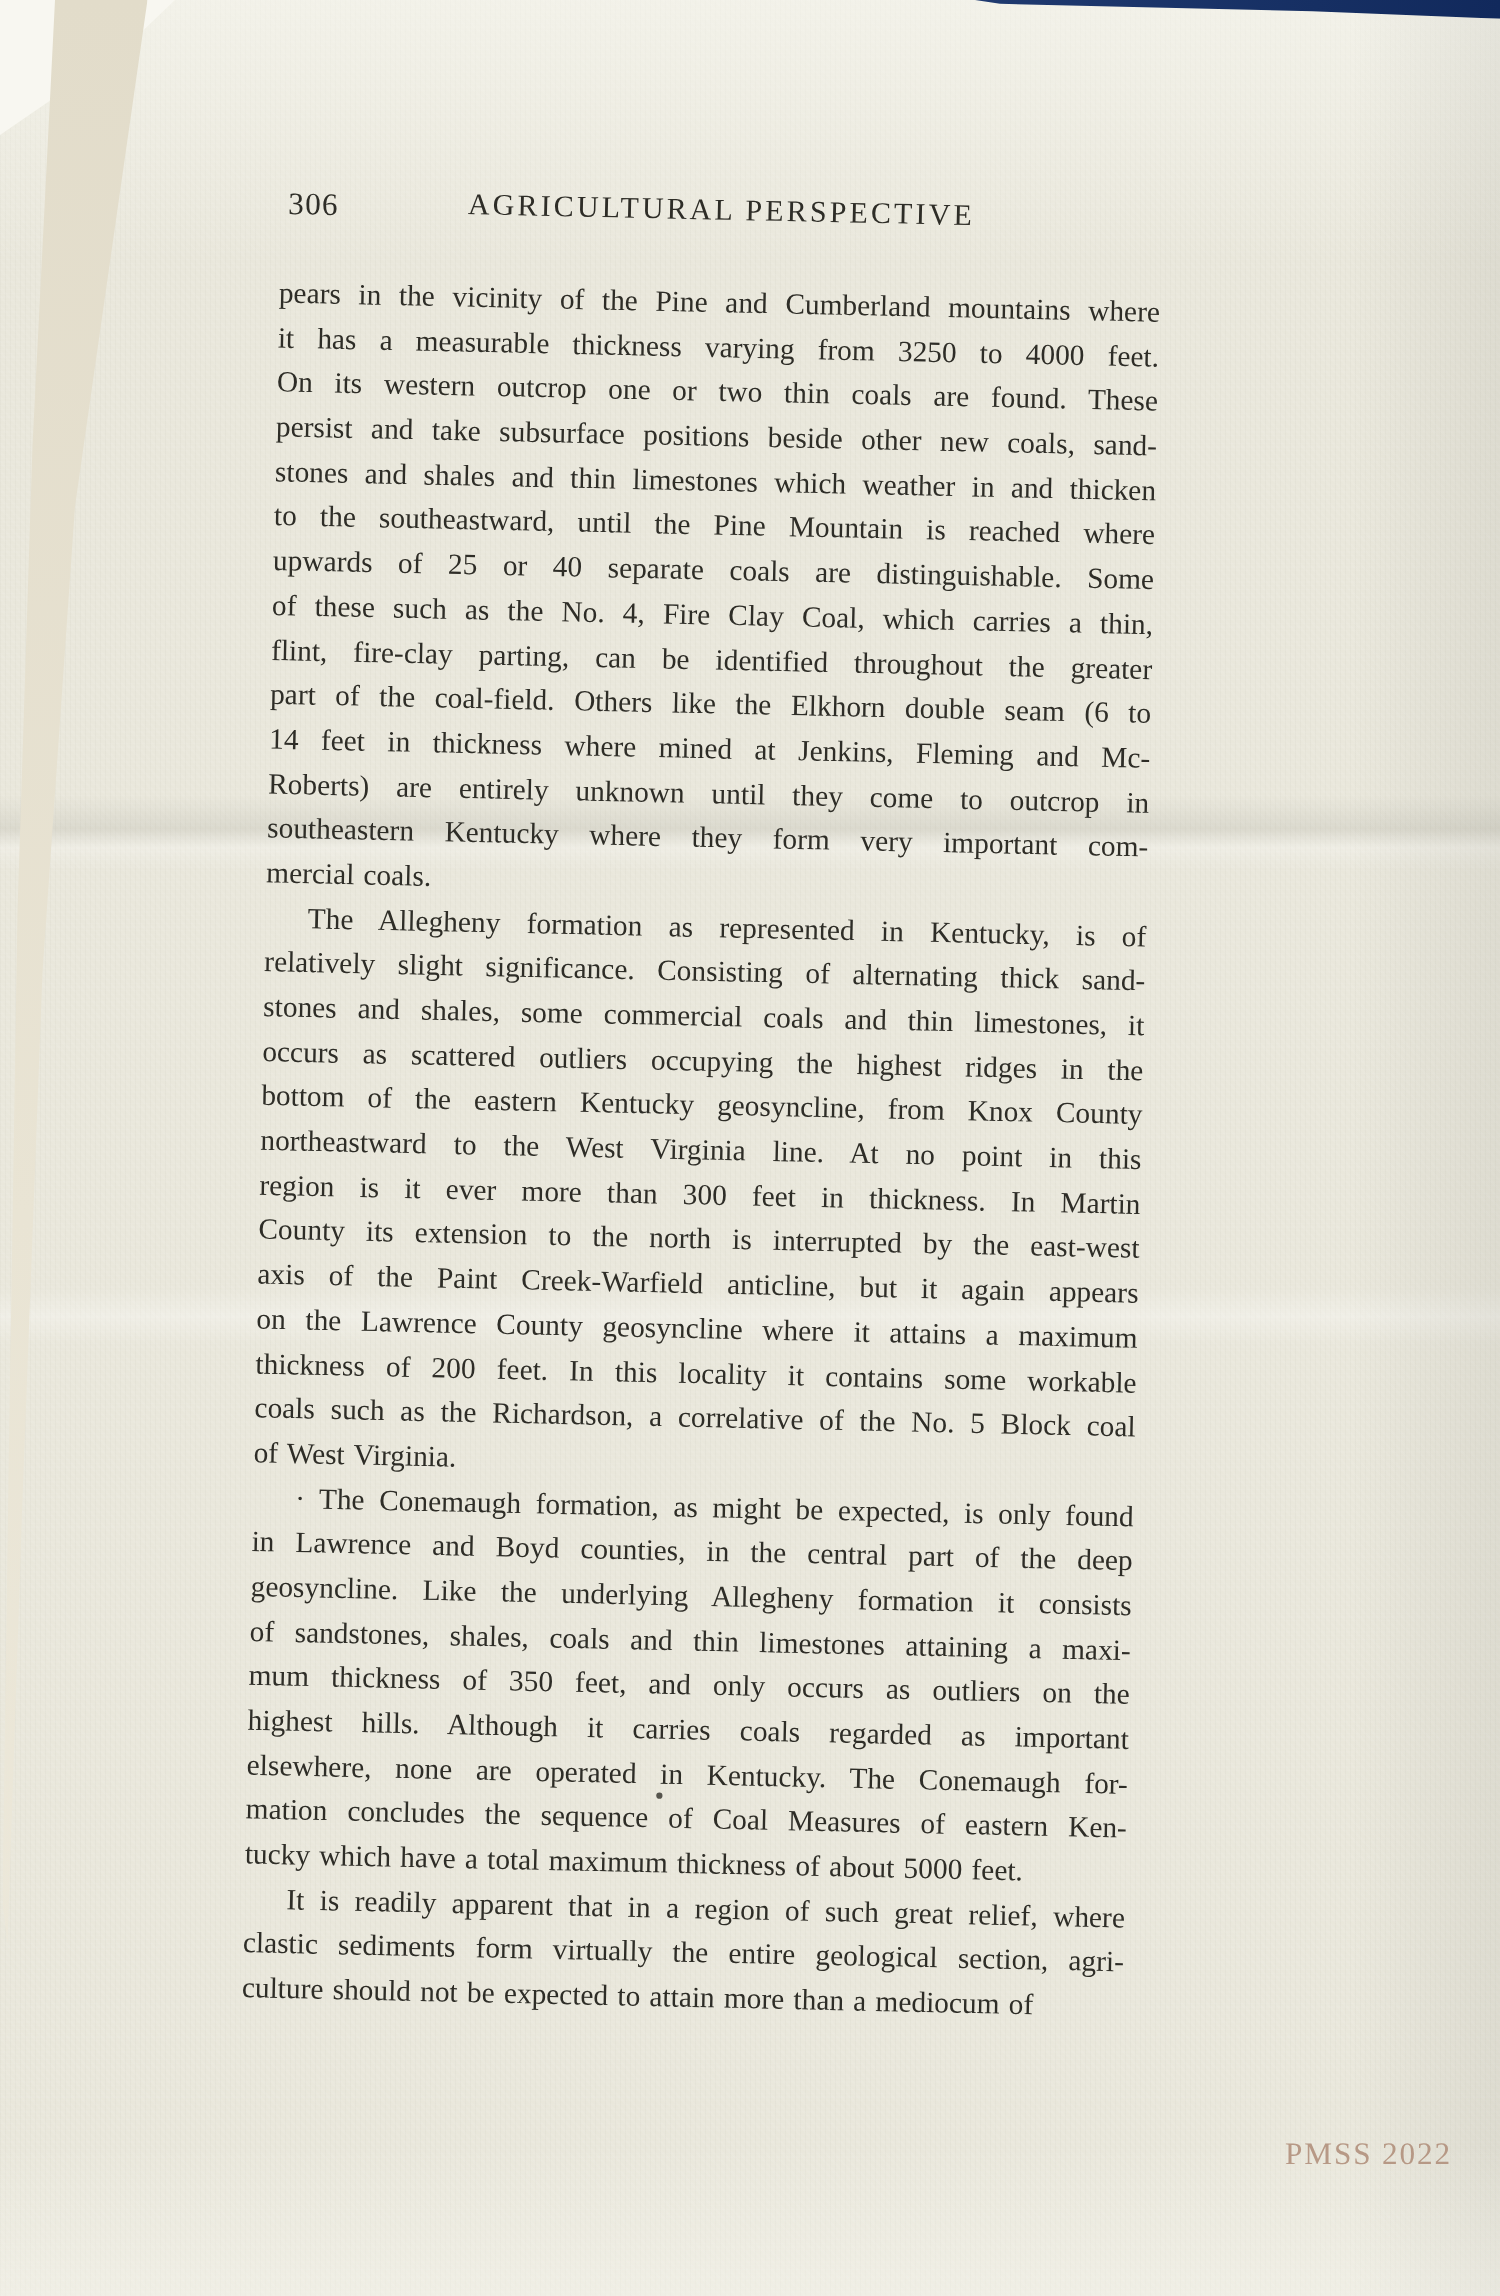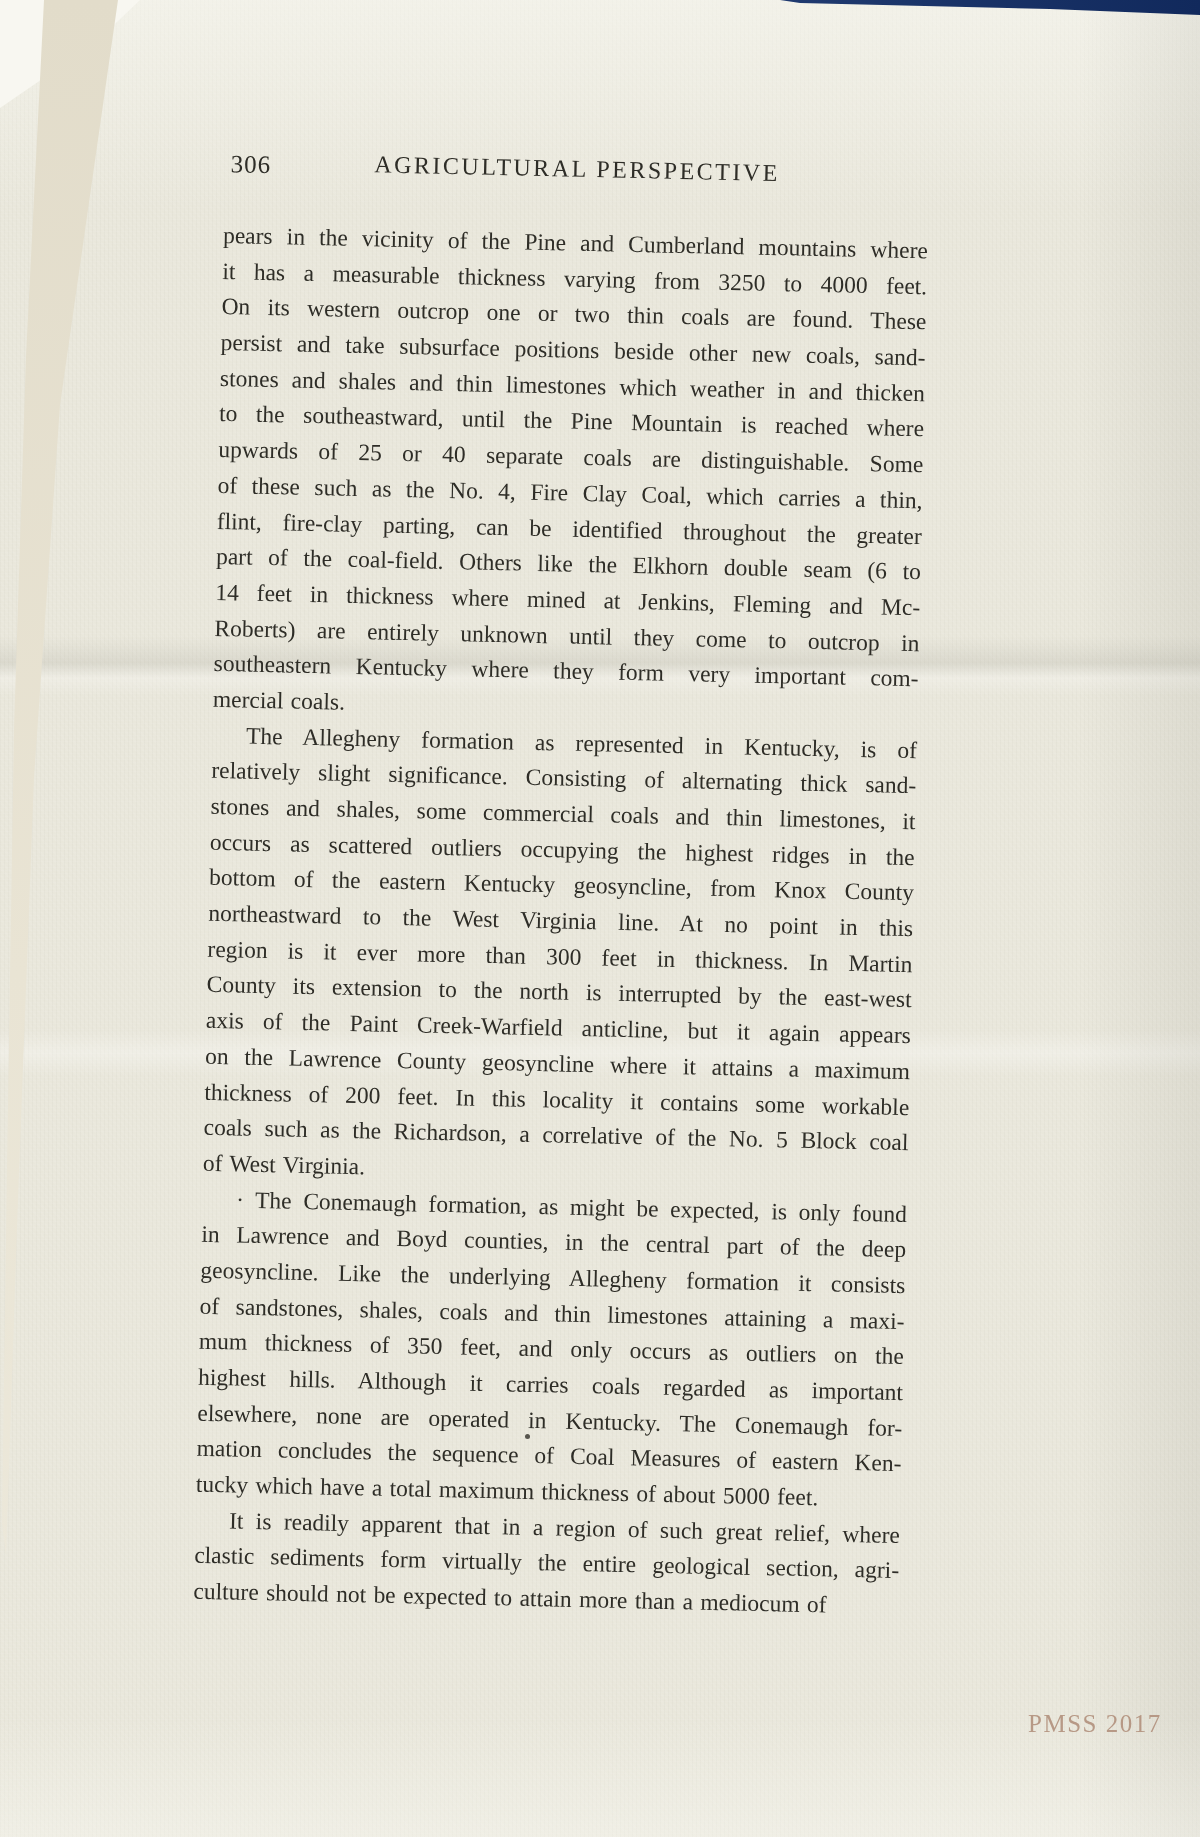--- a/index.html
+++ b/index.html
@@ -148,13 +148,13 @@
       <div class="line">elsewhere, none are operated in Kentucky.  The Conemaugh for-</div>
       <div class="line">mation concludes the sequence of Coal Measures of eastern Ken-</div>
       <div class="line par-end">tucky which have a total maximum thickness of about 5000 feet.</div>
       <div class="line indent">It is readily apparent that in a region of such great relief, where</div>
       <div class="line">clastic sediments form virtually the entire geological section, agri-</div>
       <div class="line par-end">culture should not be expected to attain more than a mediocum of</div>
     </div>
 </div>
 
 <div class="speck"></div>
-<div class="watermark">PMSS 2017</div>
+<div class="watermark">PMSS 2022</div>
 
 </body></html>

